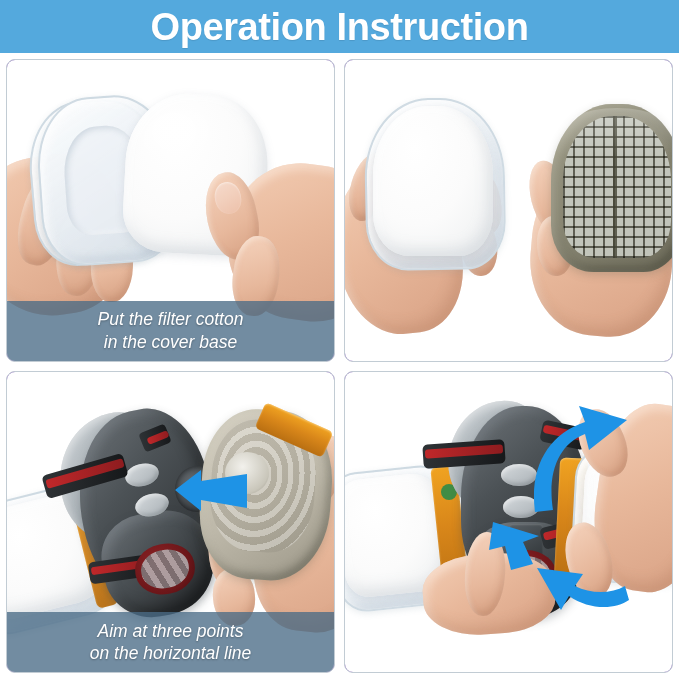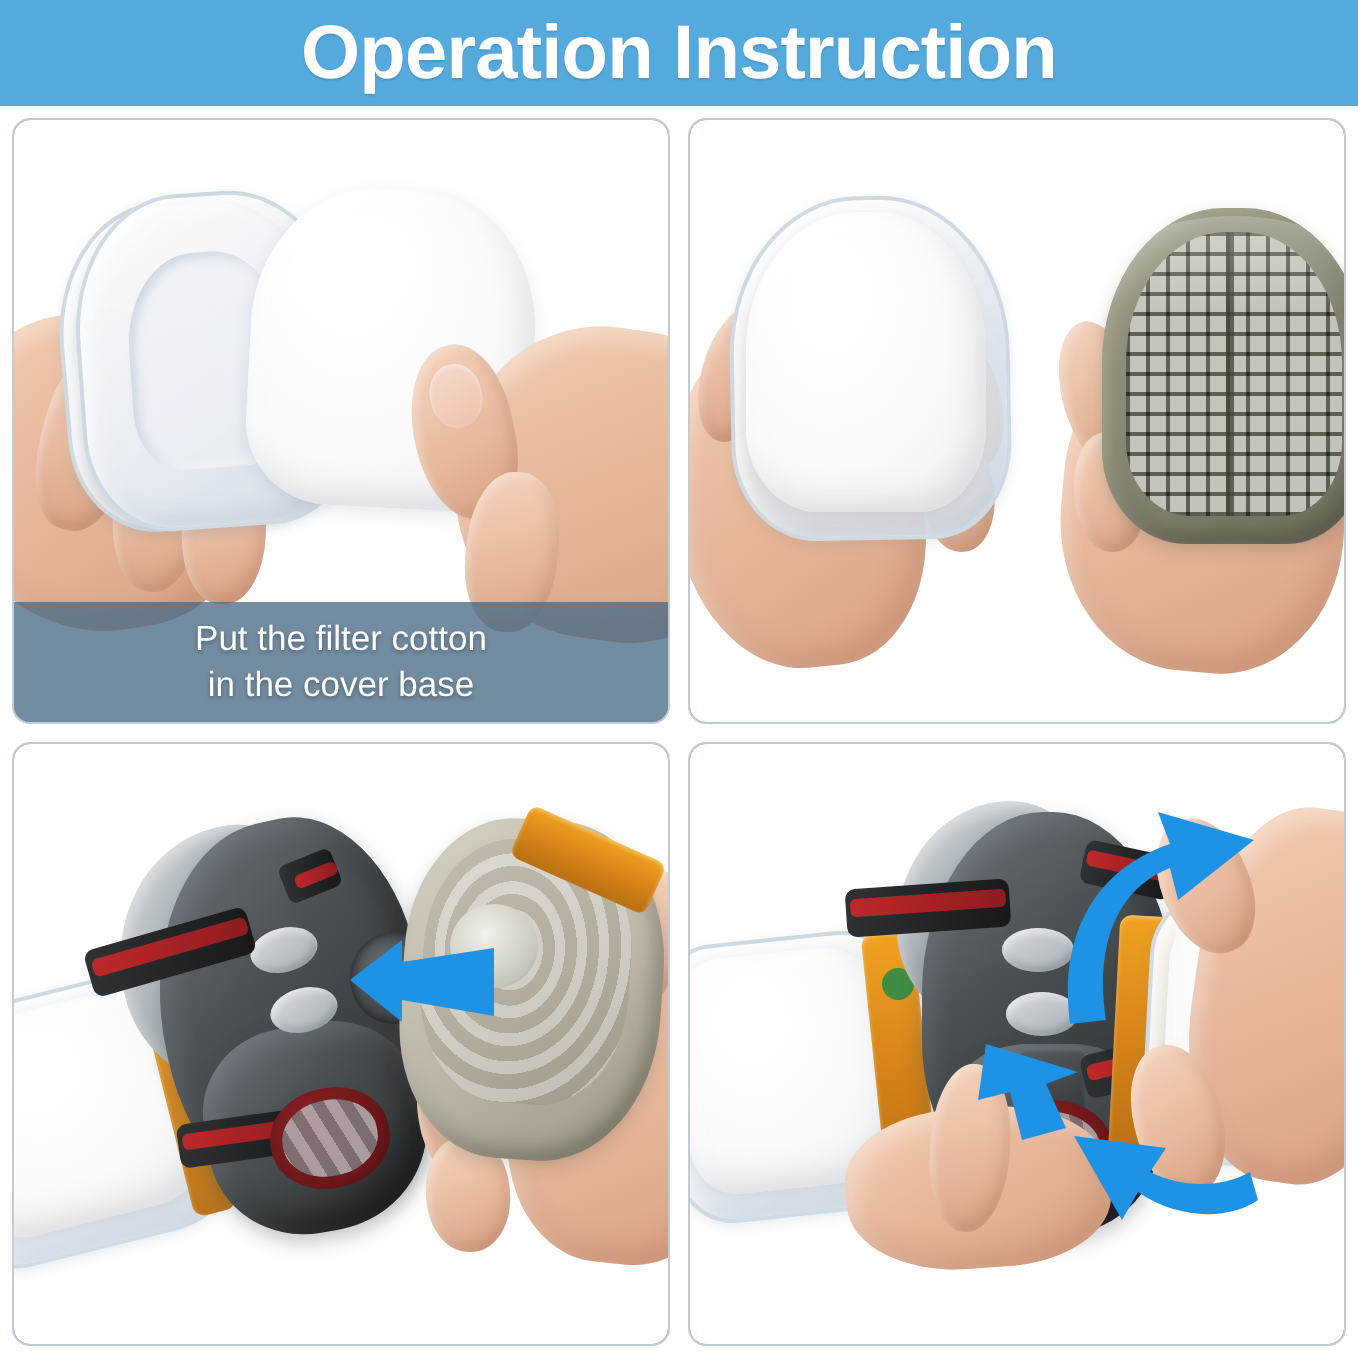--- a/index.html
+++ b/index.html
@@ -36,20 +36,21 @@
     grid-template-columns: 1fr 1fr;
     grid-template-rows: 1fr 1fr;
     column-gap: 9px; row-gap: 9px;
   }
   .panel {
     position: relative;
     background: #4c1d95;
     border: 1px solid #c2ccd4;
     border-radius: 9px;
     overflow: hidden;
+    font-style: italic;
   }
   .stage {
     position: absolute; left:0; top:0; right:0; bottom:0;
     background: #ffffff;
     overflow: hidden;
   }
 
   
   .caption {
     position: absolute; left: 0; right: 0; bottom: 0;
@@ -255,20 +256,24 @@
 
         <div class="ph cartridge" style="left:194px; top:38px; width:130px; height:170px; border-radius:40% 42% 44% 40%;
                     background:linear-gradient(145deg,#d5d0c3 0%,#bdb8a9 52%,#9b9687 100%); transform:rotate(4deg);"></div>
         <div class="ph" style="left:204px; top:48px; width:104px; height:132px; border-radius:42%;
                     background:repeating-radial-gradient(ellipse at 42% 42%, rgba(255,255,255,0.28) 0 5px, rgba(120,116,104,0.18) 5px 11px);
                     transform:rotate(4deg);"></div>
         <div class="ph amber-band" style="left:250px; top:44px; width:74px; height:28px; border-radius:5px; transform:rotate(24deg);"></div>
         <div class="ph" style="left:218px; top:80px; width:44px; height:42px; border-radius:50%;
                     background:radial-gradient(circle at 40% 35%,#f2f1ec,#c9c6ba 70%,#8e8b7f 100%);"></div>
 
+      </div>
+      <div class="caption">
+        <span class="caption-text">Aim at three points
+on the horizontal line</span>
       </div>
     </div>
 
     <div class="panel">
       <div class="stage">
 
         <div class="ph cover-clear" style="left:-12px; top:96px; width:126px; height:136px; border-radius:22% 30% 30% 22%; transform:rotate(-6deg);"></div>
         <div class="ph cotton" style="left:-4px; top:104px; width:106px; height:118px; border-radius:22% 30% 30% 22%; transform:rotate(-6deg);"></div>
         <div class="ph amber-band" style="left:92px; top:94px; width:26px; height:130px; border-radius:6px; transform:rotate(-6deg);"></div>
         <div class="ph" style="left:96px; top:112px; width:16px; height:16px; border-radius:50%; background:#2f8b49; opacity:0.9;"></div>

